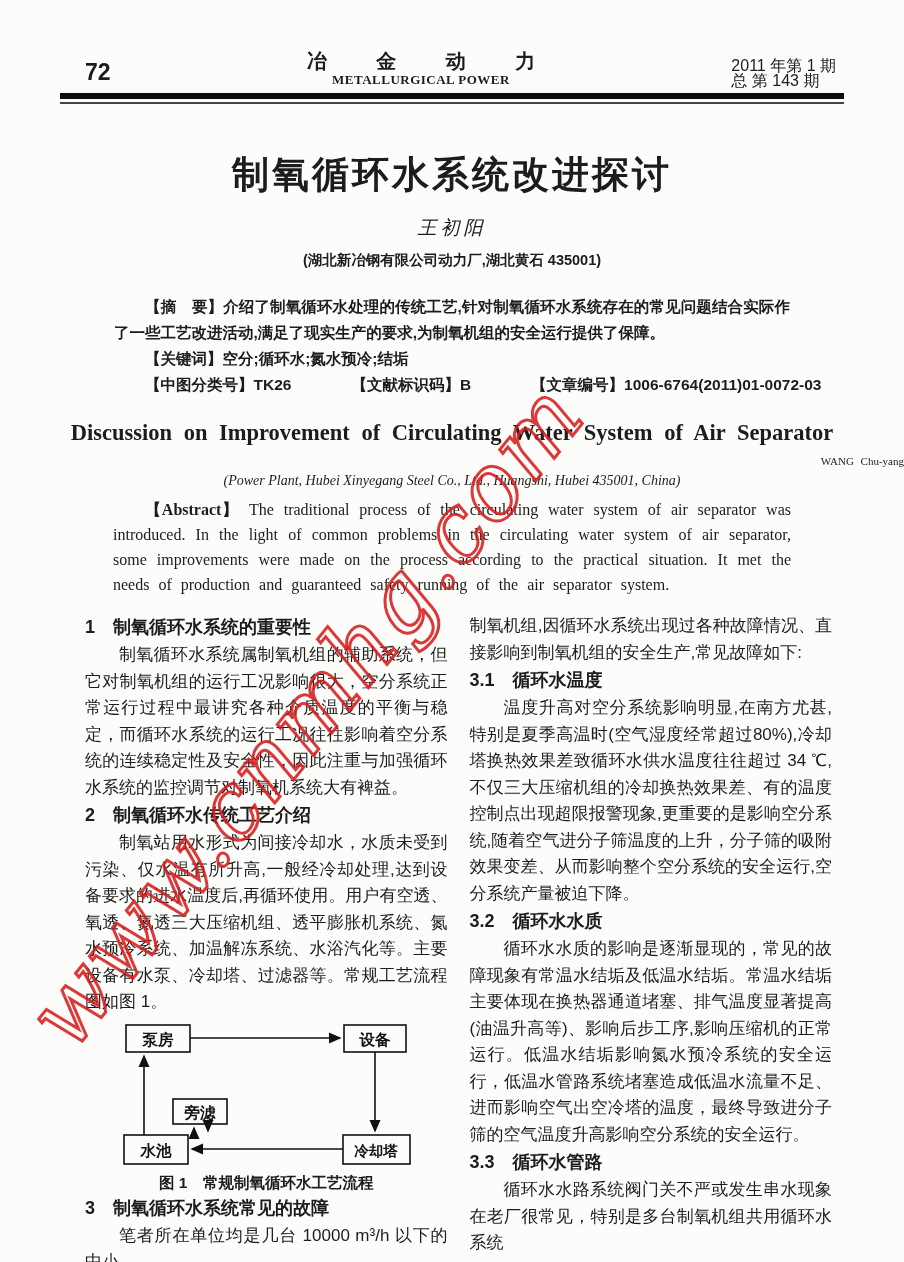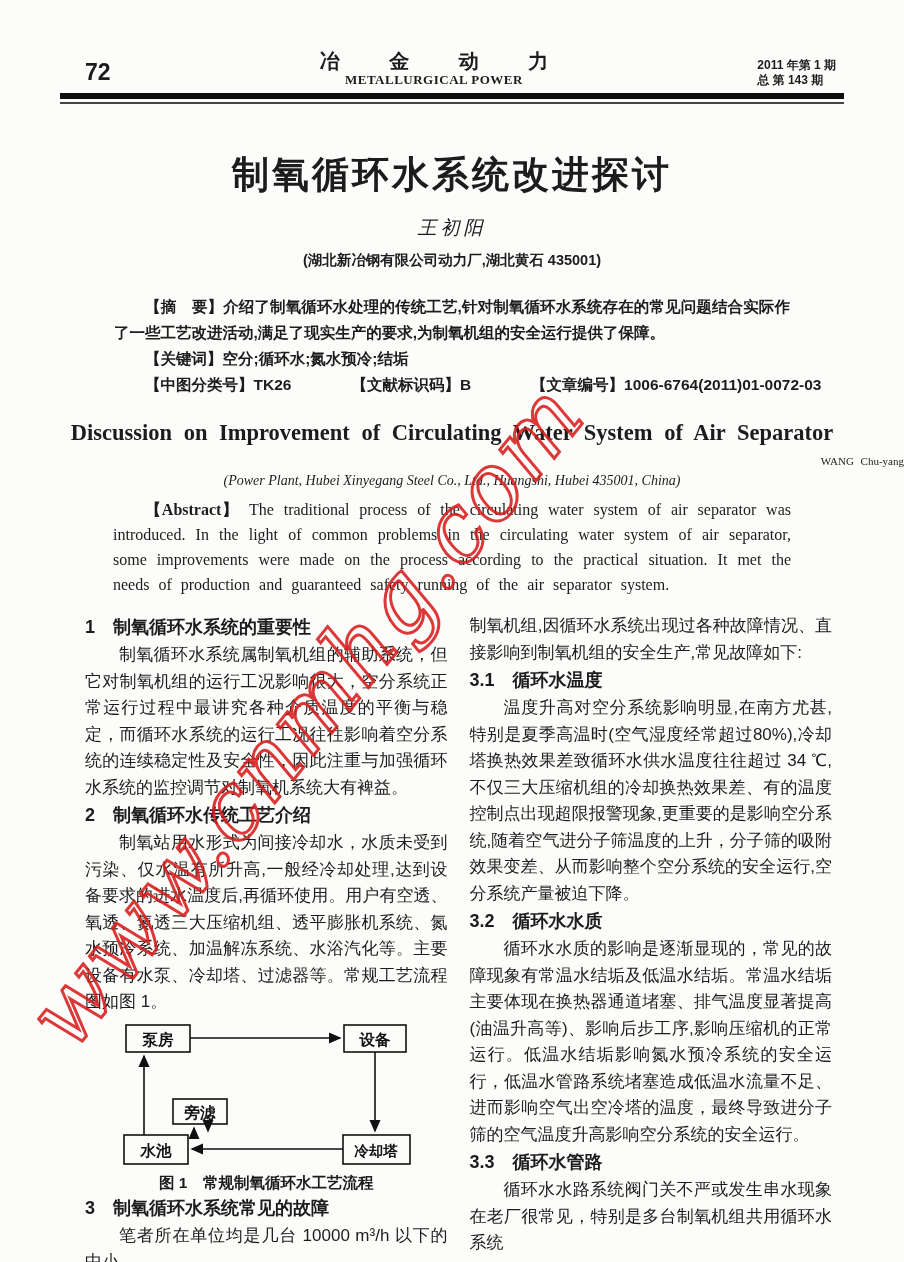--- a/index.html
+++ b/index.html
@@ -10,21 +10,21 @@
     color:#1c1c1c;
     font-family:"Liberation Sans",sans-serif;
     overflow:hidden;
   }
   
   .hdr{display:flex;align-items:flex-end;padding:50px 68px 0 85px;}
   .hdr-page{font-size:23px;font-weight:bold;padding-bottom:2px;}
   .hdr-center{flex:1;text-align:center;}
   .hdr-cn{font-size:20px;font-weight:bold;letter-spacing:1.1em;padding-left:1.1em;line-height:22px;}
   .hdr-en{font-size:13px;font-weight:bold;font-family:"Liberation Serif",serif;letter-spacing:.5px;}
-  .hdr-issue{font-size:12px;font-weight:bold;text-align:left;line-height:15px;white-space:nowrap;}
+  .hdr-issue{font-size:16px;font-weight:normal;text-align:left;line-height:15px;white-space:nowrap;}
   .rule-wrap{margin:5px 60px 0 60px;}
   .rule-thick{height:6px;background:#0e0e0e;}
   .rule-thin{height:2px;background:#444;margin-top:3px;}
   
   .title-cn{margin-top:46px;text-align:center;font-size:37px;font-weight:bold;letter-spacing:3px;}
   .author-cn{margin-top:15px;text-align:center;font-size:19px;font-family:"Liberation Serif",serif;font-style:italic;letter-spacing:4px;}
   .affil-cn{margin-top:10px;text-align:center;font-size:14.5px;font-weight:bold;}
   
   .cn-meta{width:676px;margin:24px auto 0 auto;font-size:15.5px;line-height:26px;font-weight:600;}
   .cn-meta p{margin:0;text-align:justify;}

